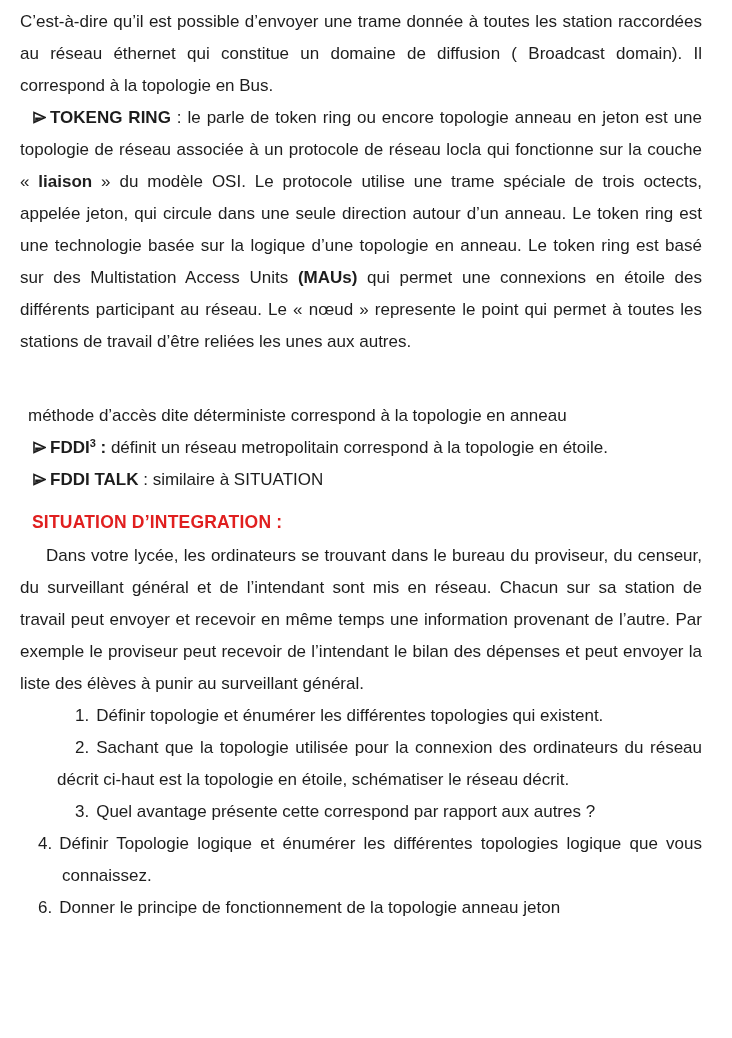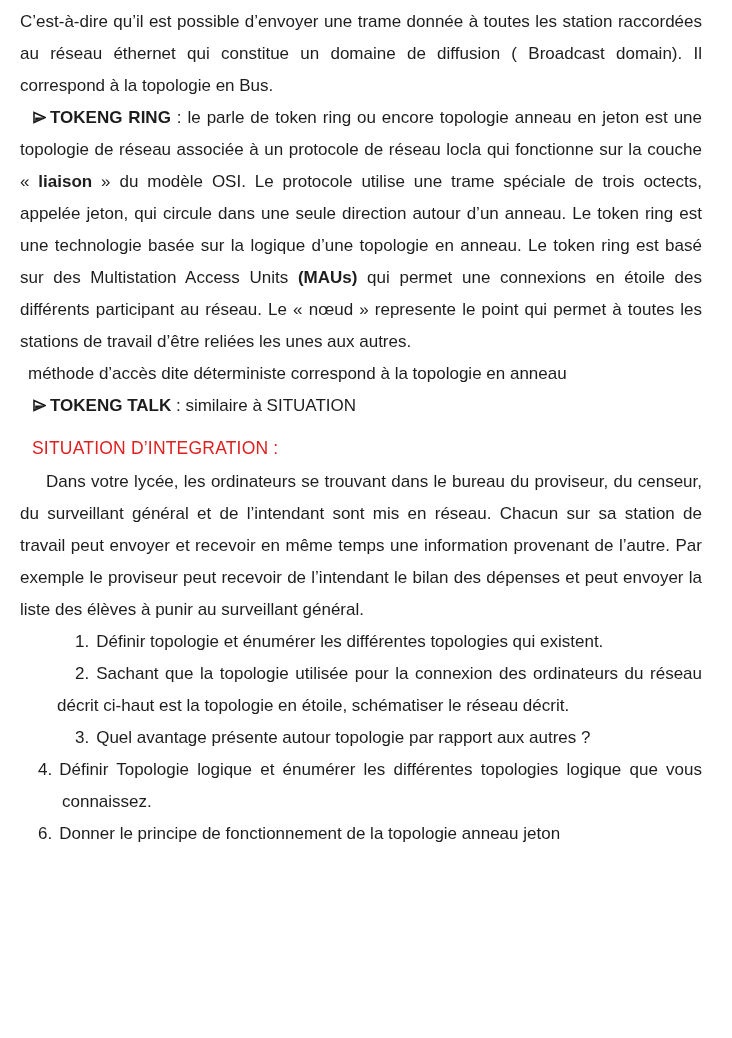--- a/index.html
+++ b/index.html
@@ -25,24 +25,24 @@
     text-indent: 0;
   }
   .bullet svg { vertical-align: -1px; }
   b, .bold { font-weight: 700; }
   sup.fn {
     font-weight: 700;
     font-size: 11px;
     line-height: 0;
     vertical-align: 6px;
   }
-  .methode-line { text-indent: 8px; }
+  .methode-line { text-indent: 8px; margin-top: 42px; }
   .situation-heading {
     color: #e01f1f;
-    font-weight: 400;
+    font-weight: 700;
     font-size: 17.5px;
     letter-spacing: 0.2px;
     margin: 10px 0 2px 12px;
   }
   .first-indent { text-indent: 26px; }
   .question { text-indent: 18px; margin-left: 37px; }
   .question-hang {
     margin-left: 42px;
     text-indent: -24px;
   }
@@ -55,34 +55,38 @@
 
   <p class="justify"><span>C’est-à-dire qu’il est possible d’envoyer une trame donnée à toutes les station raccordées au réseau éthernet qui constitue un domaine de diffusion ( Broadcast domain). Il correspond à la topologie en Bus.</span></p>
 
   <p class="justify bullet-para"><span class="bullet"><svg width="13" height="13" viewBox="0 0 13 13">
           <polygon points="1,1.5 12,6.5 1,11.5" fill="none" stroke="#1d1d1d" stroke-width="1.6"></polygon>
           <polygon points="2.2,6.5 10.5,6.5 2.2,10.2" fill="#1d1d1d"></polygon>
         </svg></span><b>TOKENG RING</b><span> :  </span><span>le parle de token ring ou encore topologie anneau en jeton est une topologie de réseau associée à un protocole de réseau locla qui fonctionne sur la couche « </span><b>liaison</b><span> » du modèle OSI. Le protocole utilise une trame spéciale de trois octects, appelée jeton, qui circule dans une seule direction autour d’un anneau. Le token ring est une technologie basée sur la logique d’une topologie en anneau.  Le token ring est basé sur des Multistation Access Units </span><b>(MAUs)</b><span> qui permet une connexions en étoile des différents participant au réseau. Le « nœud » represente le point qui permet à toutes les stations de travail d’être reliées les unes aux autres.</span></p>
 
   <p class="methode-line"><span>méthode d’accès dite déterministe correspond à la topologie en anneau</span></p>
 
+  <p class="bullet-para"><span class="bullet"><svg width="13" height="13" viewBox="0 0 13 13">
+          <polygon points="1,1.5 12,6.5 1,11.5" fill="none" stroke="#1d1d1d" stroke-width="1.6"></polygon>
+          <polygon points="2.2,6.5 10.5,6.5 2.2,10.2" fill="#1d1d1d"></polygon>
+        </svg></span><b>FDDI</b><sup class="fn">3</sup><b> : </b><span>définit un réseau metropolitain correspond à la topologie en étoile.</span></p>
 
   <p class="bullet-para"><span class="bullet"><svg width="13" height="13" viewBox="0 0 13 13">
           <polygon points="1,1.5 12,6.5 1,11.5" fill="none" stroke="#1d1d1d" stroke-width="1.6"></polygon>
           <polygon points="2.2,6.5 10.5,6.5 2.2,10.2" fill="#1d1d1d"></polygon>
-        </svg></span><b>TOKENG TALK</b><span> : </span><span>similaire à SITUATION</span></p>
+        </svg></span><b>FDDI TALK</b><span> : </span><span>similaire à SITUATION</span></p>
 
   <p class="situation-heading">SITUATION D’INTEGRATION :</p>
 
   <p class="justify first-indent"><span>Dans votre lycée, les ordinateurs se trouvant dans le bureau du proviseur, du censeur, du surveillant général et de l’intendant sont mis en réseau. Chacun sur sa station de travail peut envoyer et recevoir en même temps une information provenant de l’autre. Par exemple le proviseur peut recevoir de l’intendant le bilan des dépenses et peut envoyer la liste des élèves à punir au surveillant général.</span></p>
 
   <p class="question"><span class="q-num">1.</span><span>Définir topologie et énumérer les différentes topologies qui existent.</span></p>
 
   <p class="question justify"><span class="q-num">2.</span><span>Sachant que la topologie utilisée pour la connexion des ordinateurs du réseau décrit ci-haut est la topologie en étoile, schématiser le réseau décrit.</span></p>
 
-  <p class="question"><span class="q-num">3.</span><span>Quel avantage présente autour topologie par rapport aux autres ?</span></p>
+  <p class="question"><span class="q-num">3.</span><span>Quel avantage présente cette correspond par rapport aux autres ?</span></p>
 
   <p class="question-hang justify"><span class="q-num">4.</span><span>Définir Topologie logique et énumérer les différentes topologies logique que vous connaissez.</span></p>
 
 
   <p class="question-hang"><span class="q-num">6.</span><span>Donner le principe de fonctionnement de la topologie anneau jeton</span></p>
 
 </div>
 
 </body></html>

